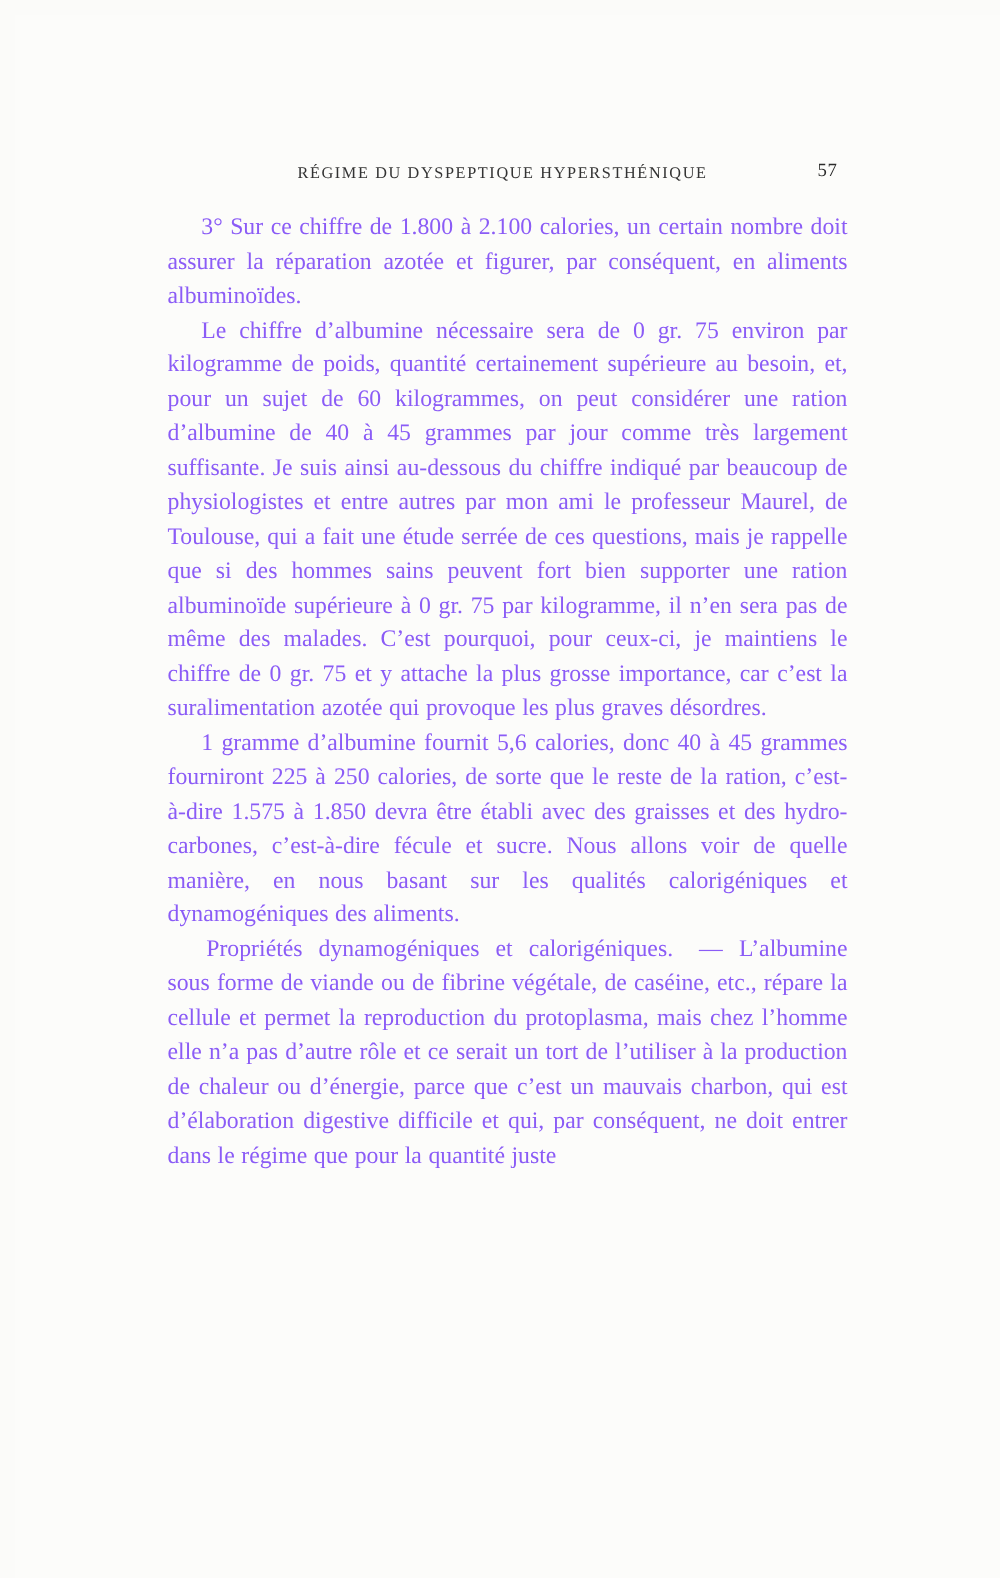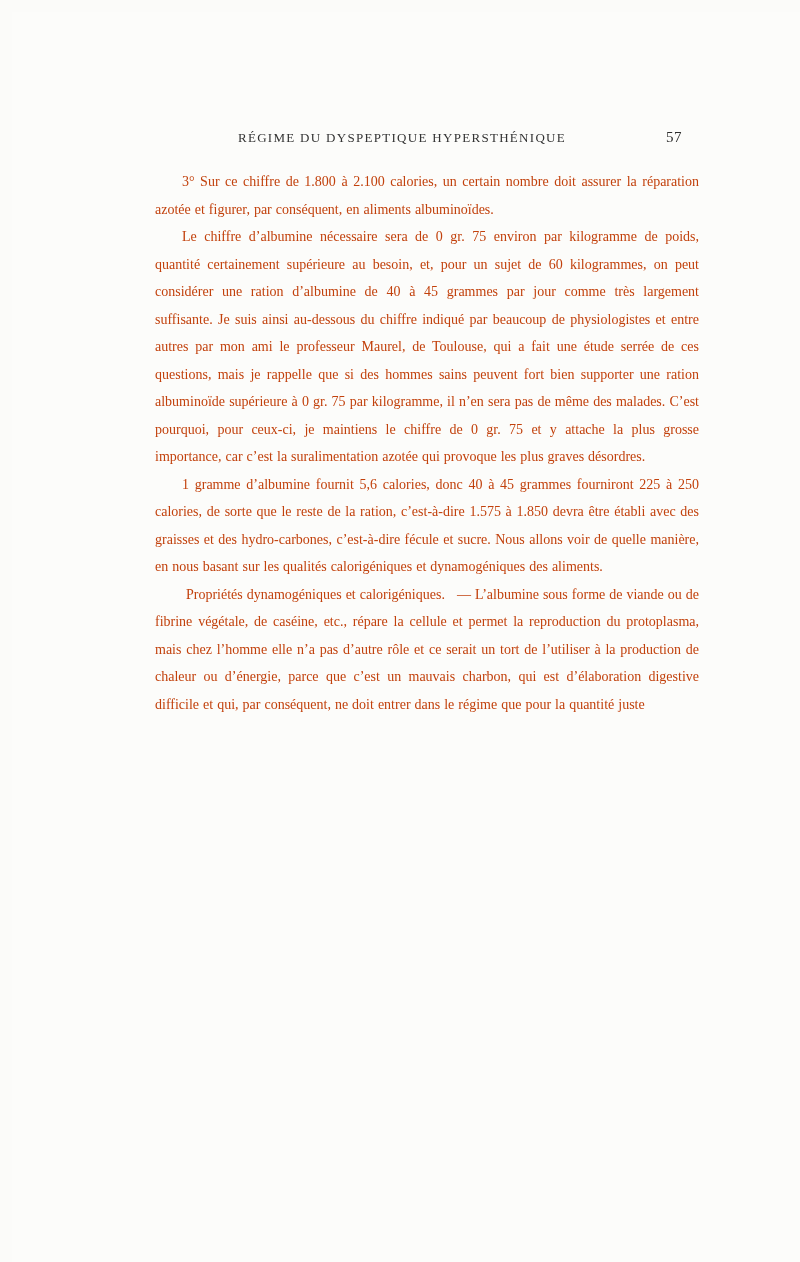--- a/index.html
+++ b/index.html
@@ -33,36 +33,36 @@
   }
 
   .running-header .title {
     display: inline-block;
     padding-right: 30px; 
     white-space: nowrap;
   }
 
   .running-header .pagenum {
     position: absolute;
-    right: 4px;
+    right: 16px;
     top: -1px;
     font-size: 15px;
     letter-spacing: 0.5px;
     color: #2c2c2c;
   }
 
   .body-text {
     position: absolute;
     top: 152px;
-    left: 139px;
+    left: 118px;
     width: 544px;
-    font-size: 14px;
+    font-size: 19px;
     line-height: 27.5px;
     text-align: justify;
-    color: #c2410c;
+    color: #8b5cf6;
     word-spacing: 0.5px;
   }
 
   .body-text p {
     text-indent: 27px;
     margin: 0;
   }
 
   .body-text .lead-italic {
   }

